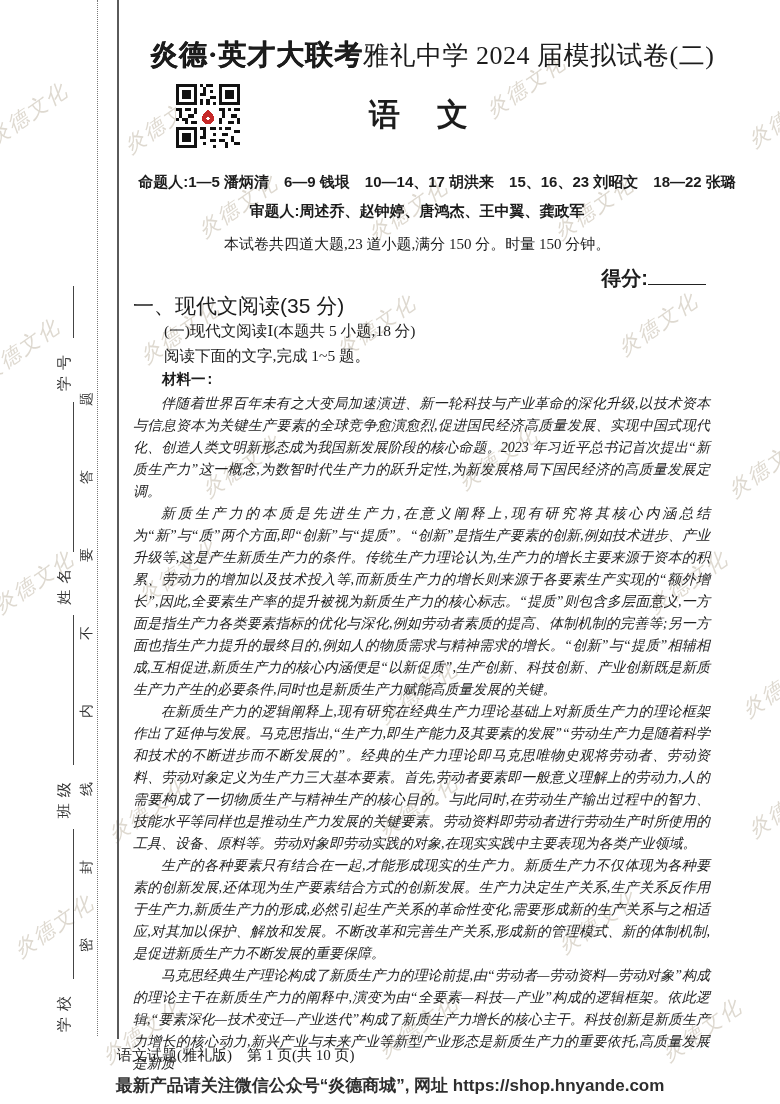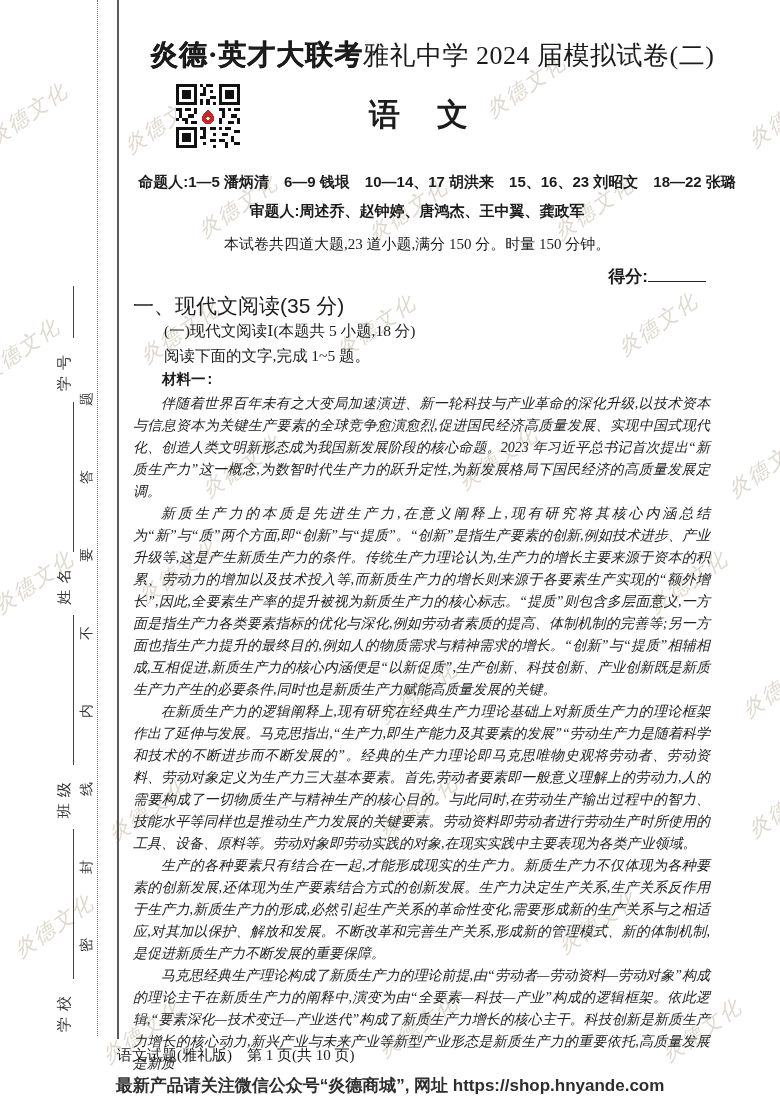--- a/index.html
+++ b/index.html
@@ -66,21 +66,21 @@
     position:absolute;left:117px;top:202px;width:600px;text-align:center;
     font-size:15px;font-weight:bold;z-index:2;
     font-family:"Liberation Sans","DejaVu Sans",sans-serif;
   }
   .exam-info{
     position:absolute;left:117px;top:235px;width:600px;text-align:center;
     font-size:15px;z-index:2;
   }
   .score-line{
     position:absolute;left:0;top:265px;width:706px;text-align:right;
-    font-size:17px;font-weight:bold;z-index:2;
+    font-size:20px;font-weight:bold;z-index:2;
     font-family:"Liberation Sans","DejaVu Sans",sans-serif;
   }
   .score-line .blank{
     display:inline-block;width:58px;border-bottom:1px solid #222;height:15px;
     vertical-align:baseline;
   }
   
   .content{position:absolute;left:133px;top:293px;width:577px;z-index:2;}
   .h-section{
     font-family:"Liberation Sans","DejaVu Sans",sans-serif;

